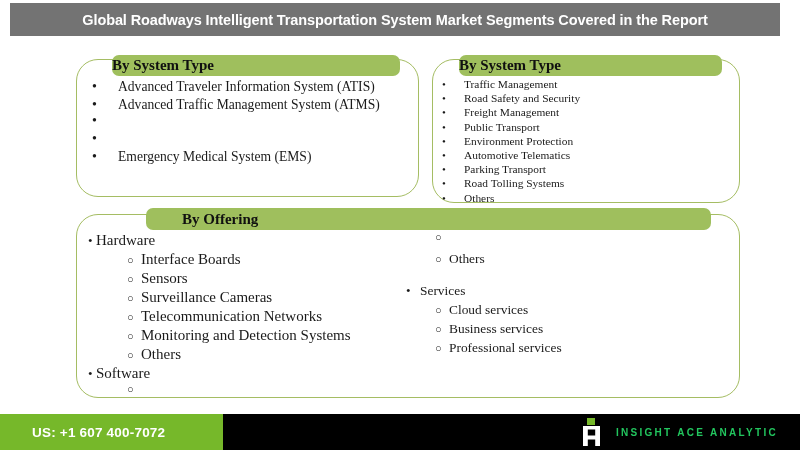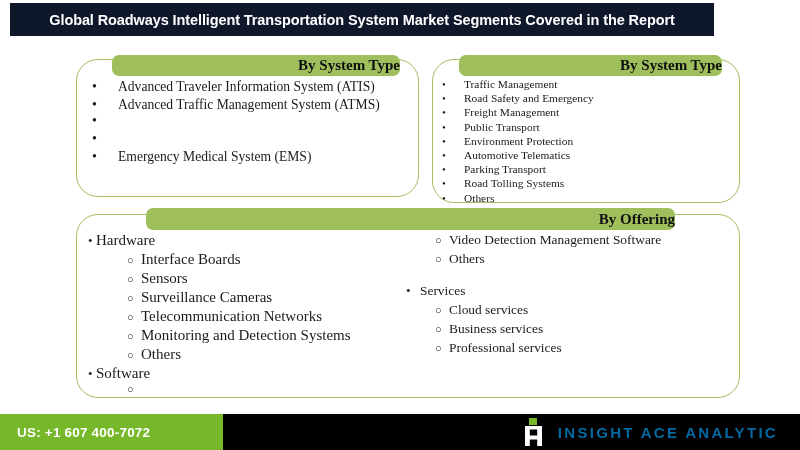--- a/index.html
+++ b/index.html
@@ -14,23 +14,23 @@
     overflow: hidden;
     font-family: "Liberation Serif", serif;
     color: #1a1a1a;
   }
 
   
   #title-bar {
     position: absolute;
     left: 10px;
     top: 3px;
-    width: 704px;
+    width: 770px;
     height: 33px;
-    background: #0f172a;
+    background: #737373;
     display: flex;
     align-items: center;
     justify-content: center;
   }
   #title-bar .title-text {
     color: #ffffff;
     font-family: "Liberation Sans", sans-serif;
     font-weight: bold;
     font-size: 14.5px;
     letter-spacing: -0.1px;
@@ -49,33 +49,33 @@
   #panel-system-type-right{ left: 432px; top: 59px;  width: 308px; height: 144px; }
   #panel-offering        { left: 76px;  top: 214px; width: 664px; height: 184px; }
 
   
   .panel-tab {
     position: absolute;
     background: #9fbf5d;
     border-radius: 7px;
     display: flex;
     align-items: center;
-    justify-content: flex-end;
+    justify-content: flex-start;
     z-index: 4;
   }
   .panel-tab .tab-text {
     font-family: "Liberation Serif", serif;
     font-weight: bold;
     font-size: 15px;
     color: #101010;
     white-space: nowrap;
   }
   #tab-system-type-left  { left: 112px; top: 55px;  width: 288px; height: 21px; }
   #tab-system-type-right { left: 459px; top: 55px;  width: 263px; height: 21px; }
-  #tab-offering          { left: 146px; top: 208px; width: 529px; height: 22px; }
+  #tab-offering          { left: 146px; top: 208px; width: 529px; height: 22px; padding-left: 36px; }
 
   
   .list-block {
     position: absolute;
     z-index: 3;
   }
   .li-row {
     display: flex;
     align-items: baseline;
     white-space: nowrap;
@@ -132,21 +132,21 @@
     width: 223px; height: 36px;
     background: #76b82a;
     display: flex;
     align-items: center;
   }
   #footer-phone-block .phone-text {
     font-family: "Liberation Sans", sans-serif;
     font-weight: bold;
     font-size: 13.5px;
     color: #ffffff;
-    padding-left: 17px;
+    padding-left: 32px;
     letter-spacing: 0.2px;
     white-space: nowrap;
   }
   #footer-brand-block {
     position: absolute;
     left: 223px; top: 0;
     width: 577px; height: 36px;
     background: #000000;
     display: flex;
     align-items: center;
@@ -174,22 +174,22 @@
   #brand-logo-mark .logo-a {
     position: absolute;
     left: 0;
     top: 8px;
     width: 17px;
     height: 20px;
   }
   #brand-name {
     font-family: "Liberation Sans", sans-serif;
     font-weight: bold;
-    font-size: 15px;
-    color: #0369a1;
+    font-size: 10px;
+    color: #22c55e;
     letter-spacing: 2.3px;
     white-space: nowrap;
   }
 </style>
 </head>
 <body>
 
 <div id="title-bar">
   <span class="title-text">Global Roadways Intelligent Transportation System Market Segments Covered in the Report</span>
 </div>
@@ -223,21 +223,21 @@
 <div class="panel-tab" id="tab-system-type-right">
   <span class="tab-text">By System Type</span>
 </div>
 <div class="list-block" id="list-system-right">
     <div class="li-row">
       <span class="bullet-dot">•</span>
       <span class="li-label">Traffic Management</span>
     </div>
     <div class="li-row">
       <span class="bullet-dot">•</span>
-      <span class="li-label">Road Safety and Emergency</span>
+      <span class="li-label">Road Safety and Security</span>
     </div>
     <div class="li-row">
       <span class="bullet-dot">•</span>
       <span class="li-label">Freight Management</span>
     </div>
     <div class="li-row">
       <span class="bullet-dot">•</span>
       <span class="li-label">Public Transport</span>
     </div>
     <div class="li-row">
@@ -299,21 +299,20 @@
       <span class="bullet-dot">•</span>
       <span class="li-label">Software</span>
     </div>
     <div class="li-row lvl2">
       <span class="bullet-dot">○</span>
     </div>
   </div>
 <div class="list-block" id="list-offering-right">
     <div class="li-row lvl2">
       <span class="bullet-dot">○</span>
-      <span class="li-label">Video Detection Management Software</span>
     </div>
     <div class="li-row lvl2">
       <span class="bullet-dot">○</span>
       <span class="li-label">Others</span>
     </div>
     <div class="spacer-row"></div>
     <div class="li-row lvl1">
       <span class="bullet-dot">•</span>
       <span class="li-label">Services</span>
     </div>

